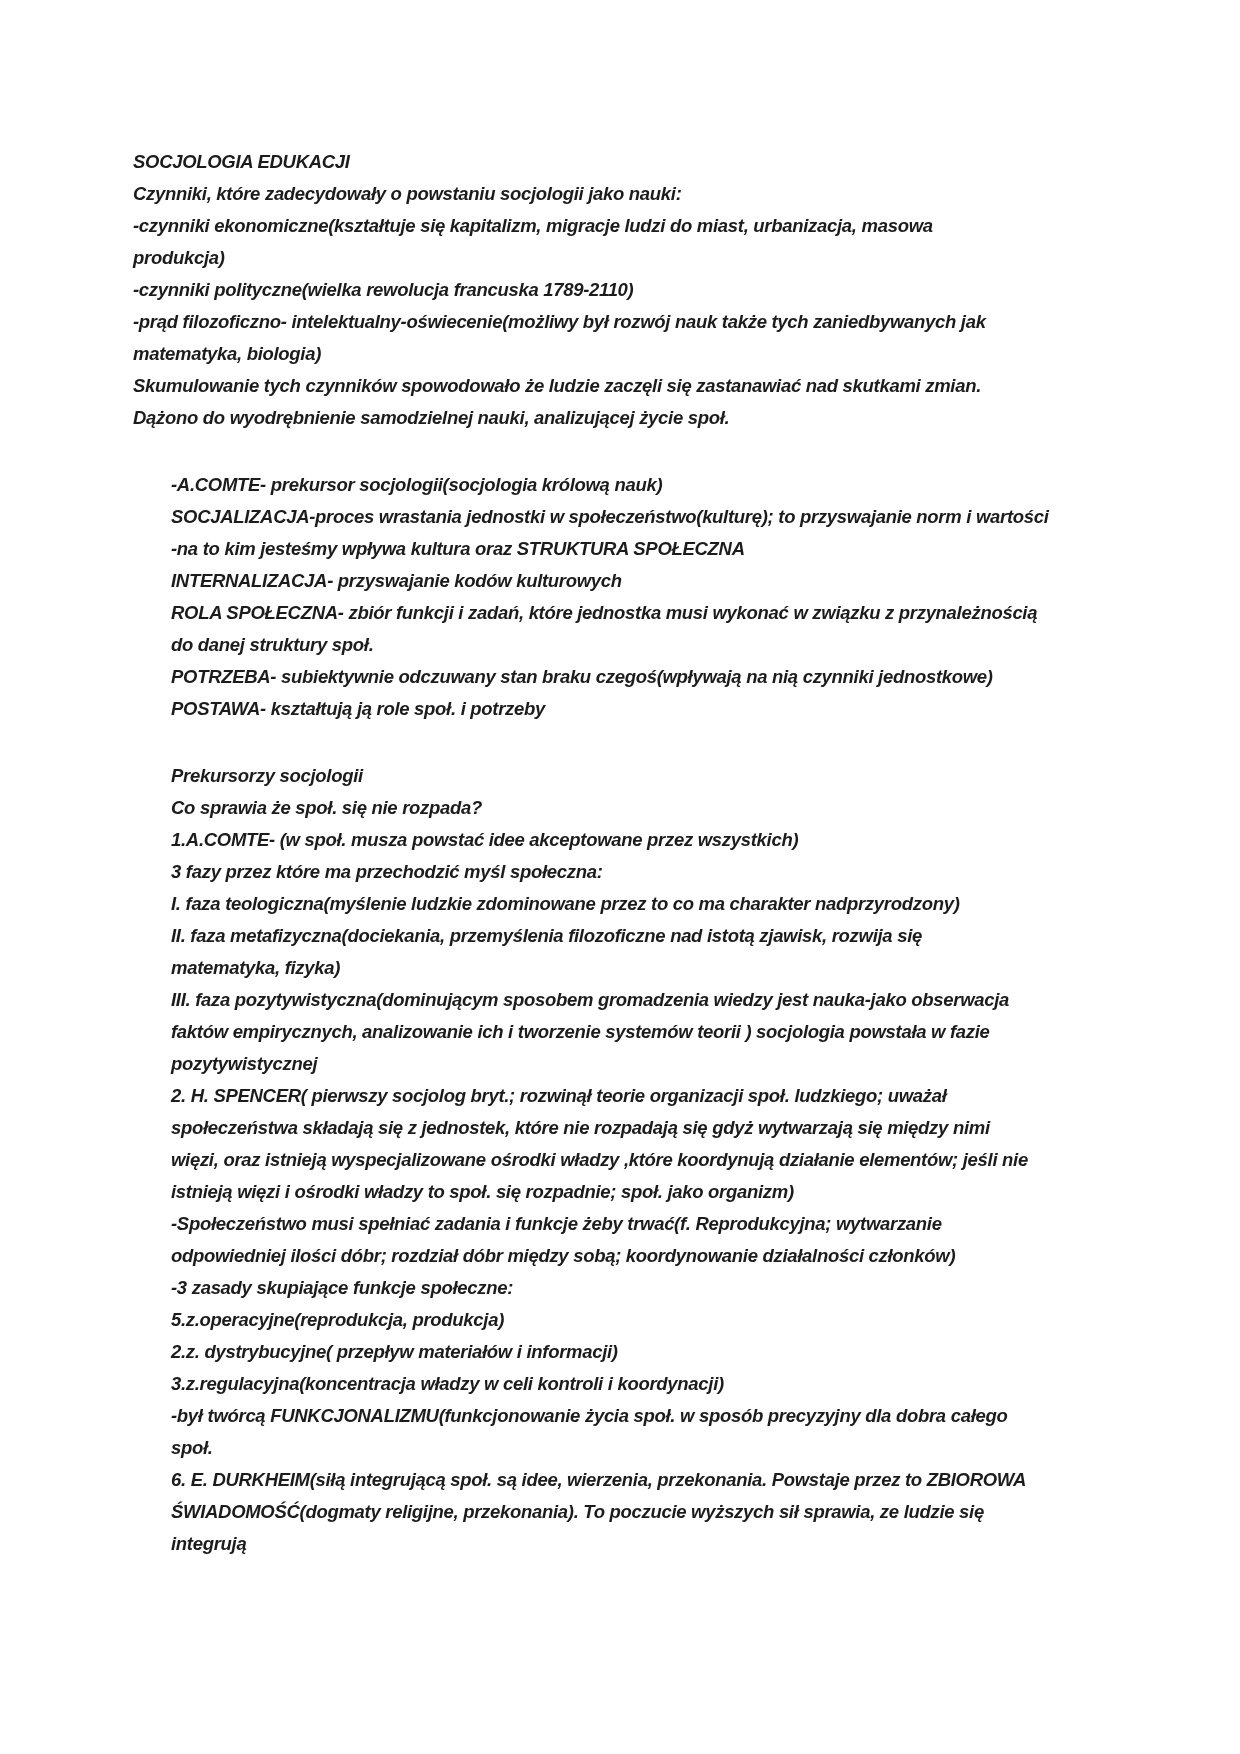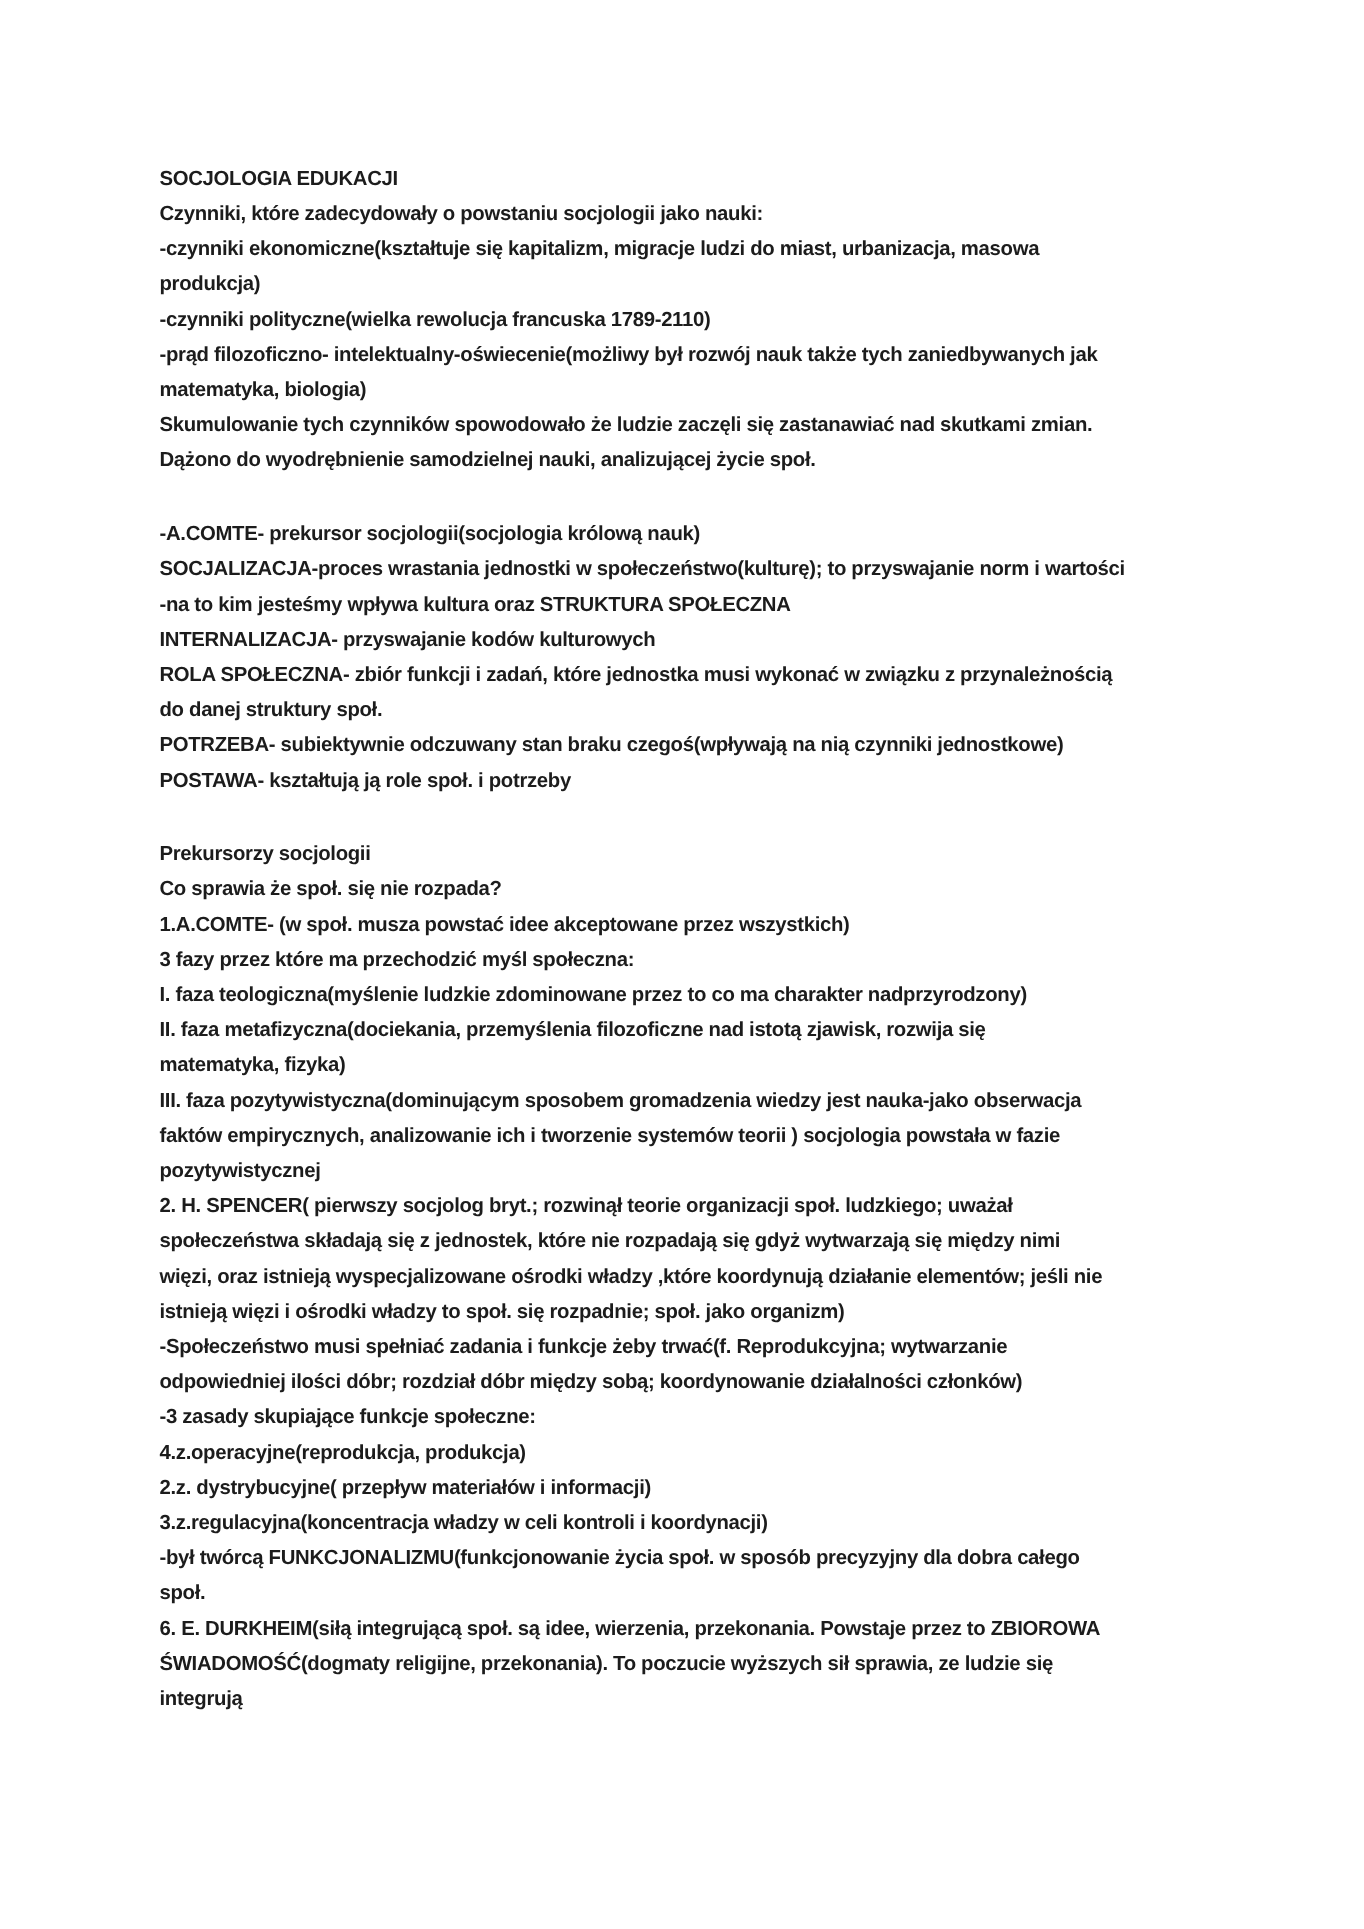--- a/index.html
+++ b/index.html
@@ -13,25 +13,26 @@
   }
   .page {
     position: absolute;
     left: 0; top: 0;
     width: 1240px;
     height: 1754px;
     background: #ffffff;
   }
   .content {
     position: absolute;
-    left: 145px;
+    left: 133px;
     top: 146px;
     width: 1000px;
+    font-style: italic;
   }
-  .block + .block { margin-top: 35px; }
+  .block + .block { margin-top: 35px; margin-left: 38px; }
   .line {
     height: 32px;
     line-height: 32px;
     font-size: 18.5px;
     font-weight: 700;
     color: #1c1c1c;
     letter-spacing: -0.3px;
     white-space: nowrap;
     text-rendering: optimizeLegibility;
   }
@@ -73,21 +74,21 @@
         <div class="line">III. faza pozytywistyczna(dominującym sposobem gromadzenia wiedzy jest nauka-jako obserwacja</div>
         <div class="line">faktów empirycznych, analizowanie ich i tworzenie systemów teorii ) socjologia powstała w fazie</div>
         <div class="line">pozytywistycznej</div>
         <div class="line">2. H. SPENCER( pierwszy socjolog bryt.; rozwinął teorie organizacji społ. ludzkiego; uważał</div>
         <div class="line">społeczeństwa składają się z jednostek, które nie rozpadają się gdyż wytwarzają się między nimi</div>
         <div class="line">więzi, oraz istnieją wyspecjalizowane ośrodki władzy ,które koordynują działanie elementów; jeśli nie</div>
         <div class="line">istnieją więzi i ośrodki władzy to społ. się rozpadnie; społ. jako organizm)</div>
         <div class="line">-Społeczeństwo musi spełniać zadania i funkcje żeby trwać(f. Reprodukcyjna; wytwarzanie</div>
         <div class="line">odpowiedniej ilości dóbr; rozdział dóbr między sobą; koordynowanie działalności członków)</div>
         <div class="line">-3 zasady skupiające funkcje społeczne:</div>
-        <div class="line">4.z.operacyjne(reprodukcja, produkcja)</div>
+        <div class="line">5.z.operacyjne(reprodukcja, produkcja)</div>
         <div class="line">2.z. dystrybucyjne( przepływ materiałów i informacji)</div>
         <div class="line">3.z.regulacyjna(koncentracja władzy w celi kontroli i koordynacji)</div>
         <div class="line">-był twórcą FUNKCJONALIZMU(funkcjonowanie życia społ. w sposób precyzyjny dla dobra całego</div>
         <div class="line">społ.</div>
         <div class="line">6. E. DURKHEIM(siłą integrującą społ. są idee, wierzenia, przekonania. Powstaje przez to ZBIOROWA</div>
         <div class="line">ŚWIADOMOŚĆ(dogmaty religijne, przekonania). To poczucie wyższych sił sprawia, ze ludzie się</div>
         <div class="line">integrują</div>
       </div>
     </div>
 </div>

